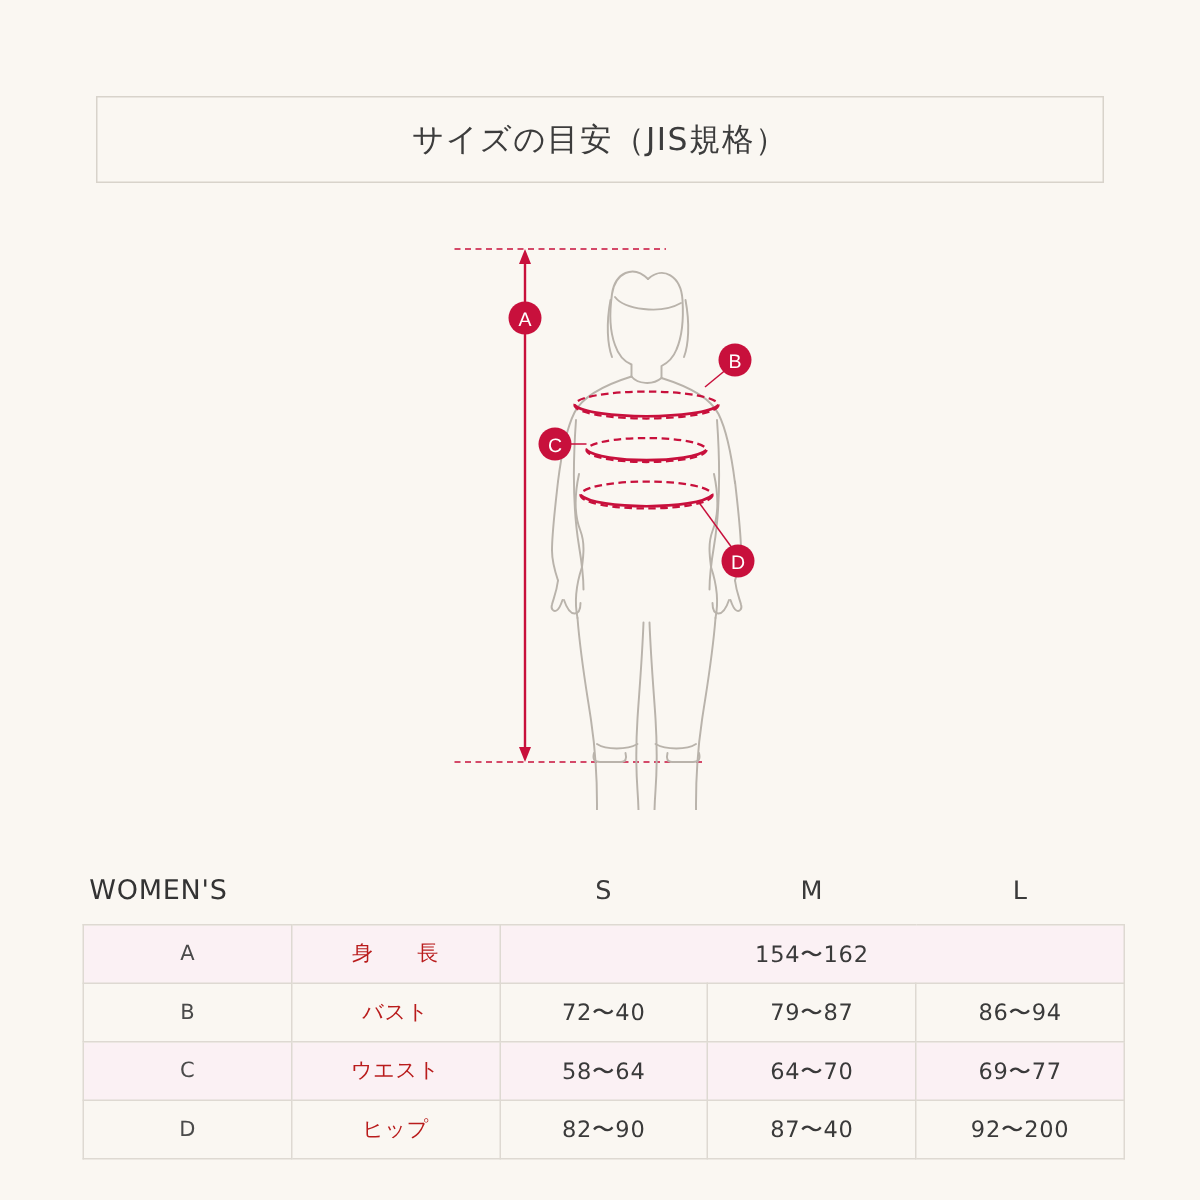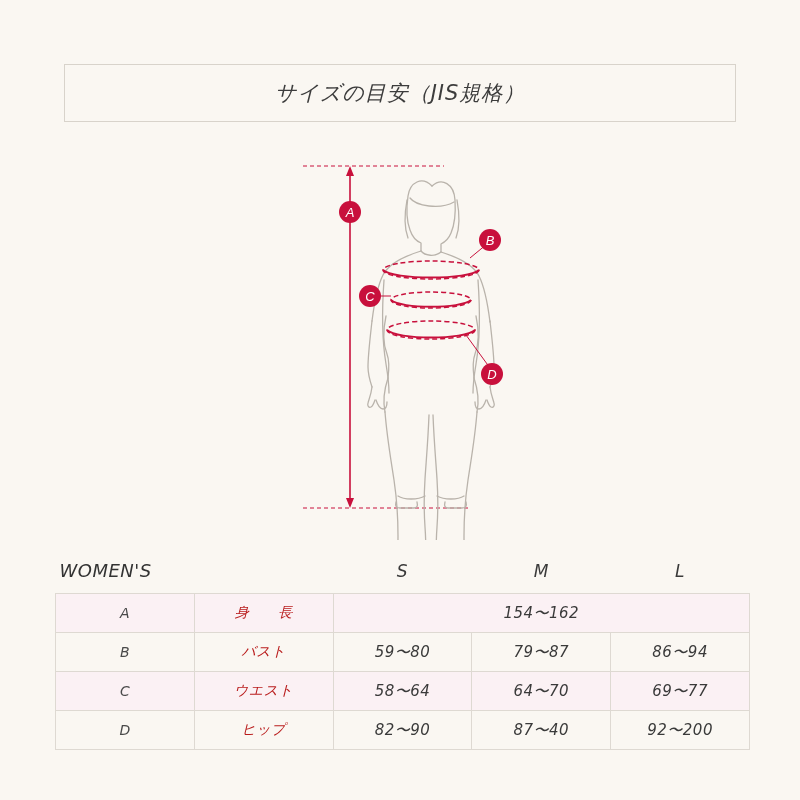--- a/index.html
+++ b/index.html
@@ -11,21 +11,20 @@
     height: 800px;
     background: #faf7f2;
     font-family: "Liberation Sans", sans-serif;
     color: #3a3a3a;
     overflow: hidden;
   }
   .page {
     position: relative;
     width: 800px;
     height: 800px;
-    font-style: italic;
   }
 
   
   .title-box {
     position: absolute;
     left: 64px;
     top: 64px;
     width: 672px;
     height: 58px;
     border: 1px solid #d8d3cb;
@@ -51,21 +50,21 @@
     height: 410px;
   }
   .figure-area svg {
     display: block;
   }
 
   
   .table-wrap {
     position: absolute;
     left: 55px;
-    top: 560px;
+    top: 583px;
     width: 695px;
   }
   table.size-table {
     border-collapse: collapse;
     width: 695px;
     table-layout: fixed;
   }
   table.size-table th,
   table.size-table td {
     border: 1px solid #ded9d2;
@@ -220,21 +219,21 @@
 
       <tr class="row-alt">
         <td class="col-letter">A</td>
         <td class="col-label">身　　長</td>
         <td class="val span-all" colspan="3">154〜162</td>
       </tr>
 
       <tr class="row-plain">
         <td class="col-letter">B</td>
         <td class="col-label">バスト</td>
-        <td class="val">59〜80</td>
+        <td class="val">72〜40</td>
         <td class="val">79〜87</td>
         <td class="val">86〜94</td>
       </tr>
 
       <tr class="row-alt">
         <td class="col-letter">C</td>
         <td class="col-label">ウエスト</td>
         <td class="val">58〜64</td>
         <td class="val">64〜70</td>
         <td class="val">69〜77</td>

